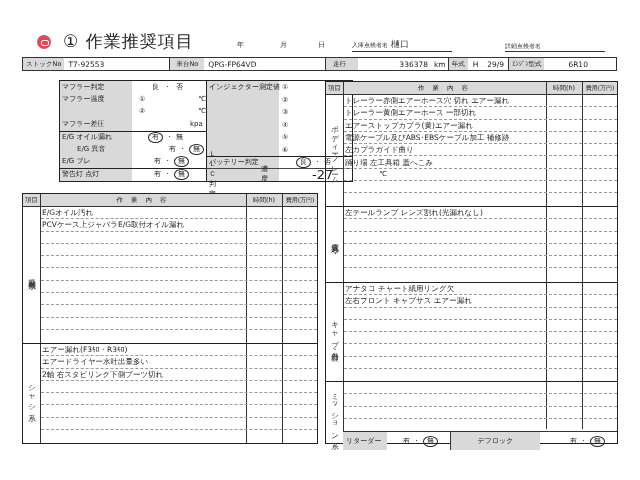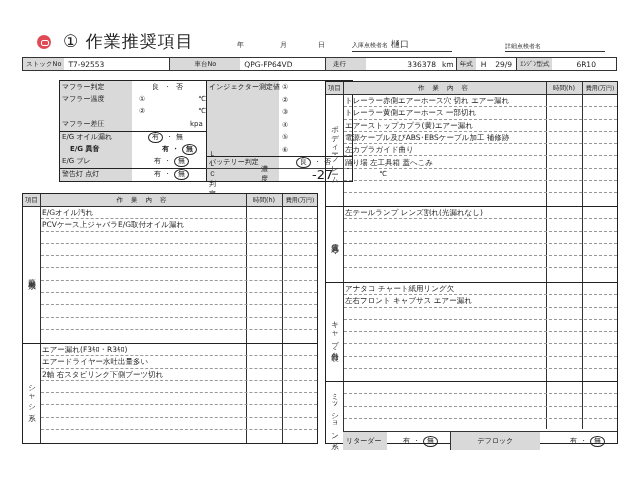--- a/index.html
+++ b/index.html
@@ -48,25 +48,25 @@
 <div class="abs inspector" style="left:352px; width:100px;">
   <span>入庫点検者名</span><span class="name">樋口</span>
 </div>
 <div class="abs inspector" style="left:505px; width:100px; top:40px;">
   <span>詳細点検者名</span><span class="name"></span>
 </div>
 
 <div class="abs info-box" style="left:22px; width:326px;">
   <div class="lbl">ストックNo</div>
   <div class="val" style="width:105px">T7-92553</div>
-  <div class="lbl sep" style="padding:0 24px">車台No</div>
+  <div class="lbl sep" style="padding:0 6px">車台No</div>
   <div class="val">QPG-FP64VD</div>
 </div>
 <div class="abs info-box" style="left:325px; width:292px;">
-  <div class="lbl" style="width:40px; padding:0 7px">走行</div>
+  <div class="lbl" style="width:32px; padding:0 7px">走行</div>
   <div class="val" style="width:74px; justify-content:flex-end">336378</div>
   <div class="val" style="padding:0 2px">km</div>
   <div class="lbl sep">年式</div>
   <div class="val" style="padding:0 5px">H</div>
   <div class="val">29/9</div>
   <div class="lbl sep">ｴﾝｼﾞﾝ型式</div>
   <div class="val" style="margin-left:20px">6R10</div>
 </div>
 
 <div class="abs check">
@@ -102,21 +102,21 @@
   <div class="crow" style="left:2px; top:37px; width:144px;">
     <span style="width:128px">マフラー差圧</span>
     <span>kpa</span>
   </div>
   <div class="crow" style="left:2px; top:50px; width:144px;">
     <span style="width:86px">E/G オイル漏れ</span>
     <span class="circ">有</span>
     <span style="margin:0 3px">・</span>
     <span>無</span>
   </div>
-  <div class="crow" style="left:10px; top:62px; width:144px;font-weight:bold;">
+  <div class="crow" style="left:17px; top:62px; width:144px;">
     <span style="width:92px">E/G 異音</span>
     <span>有</span>
     <span style="margin:0 3px">・</span>
     <span class="circ">無</span>
   </div>
   <div class="crow" style="left:2px; top:74px; width:144px;">
     <span style="width:92px">E/G ブレ</span>
     <span>有</span>
     <span style="margin:0 3px">・</span>
     <span class="circ">無</span>

